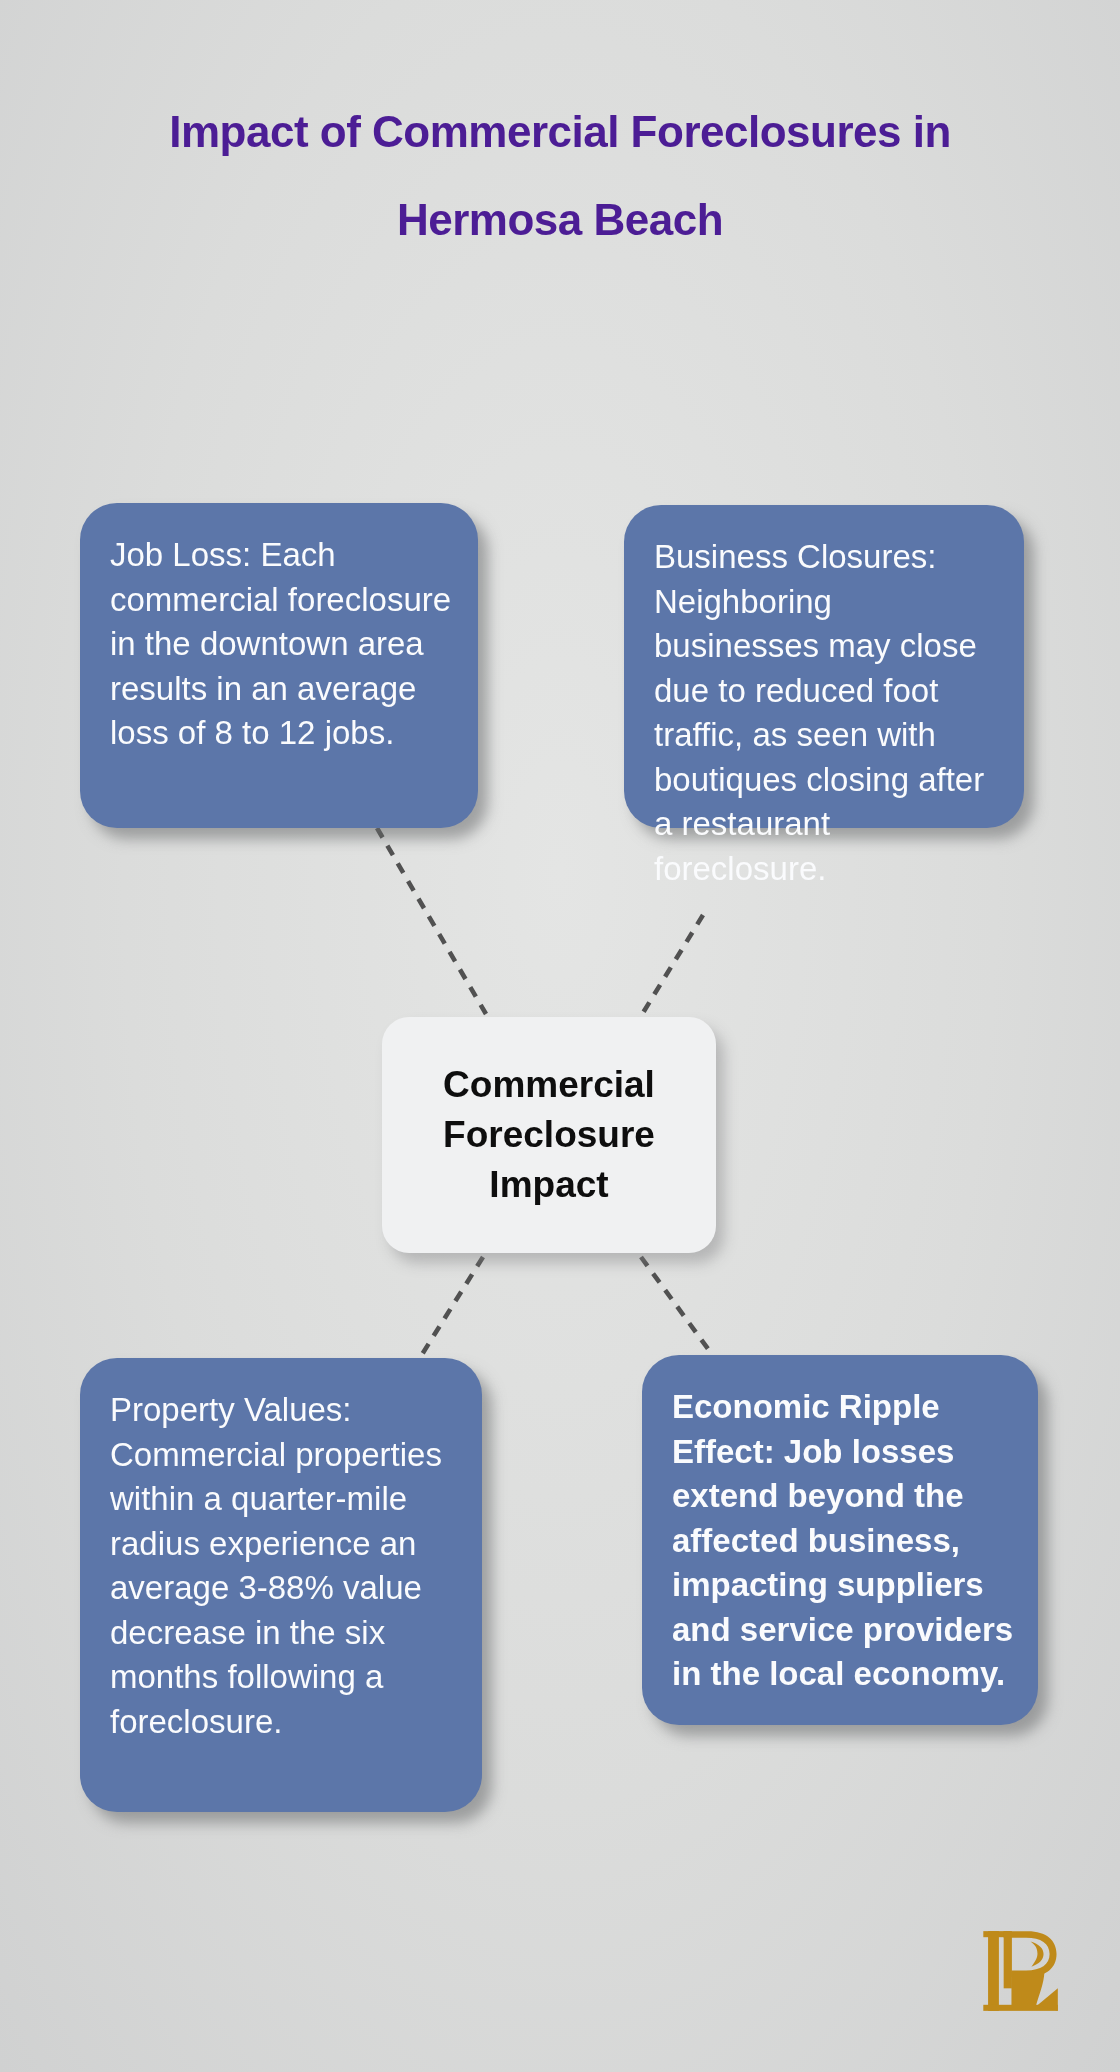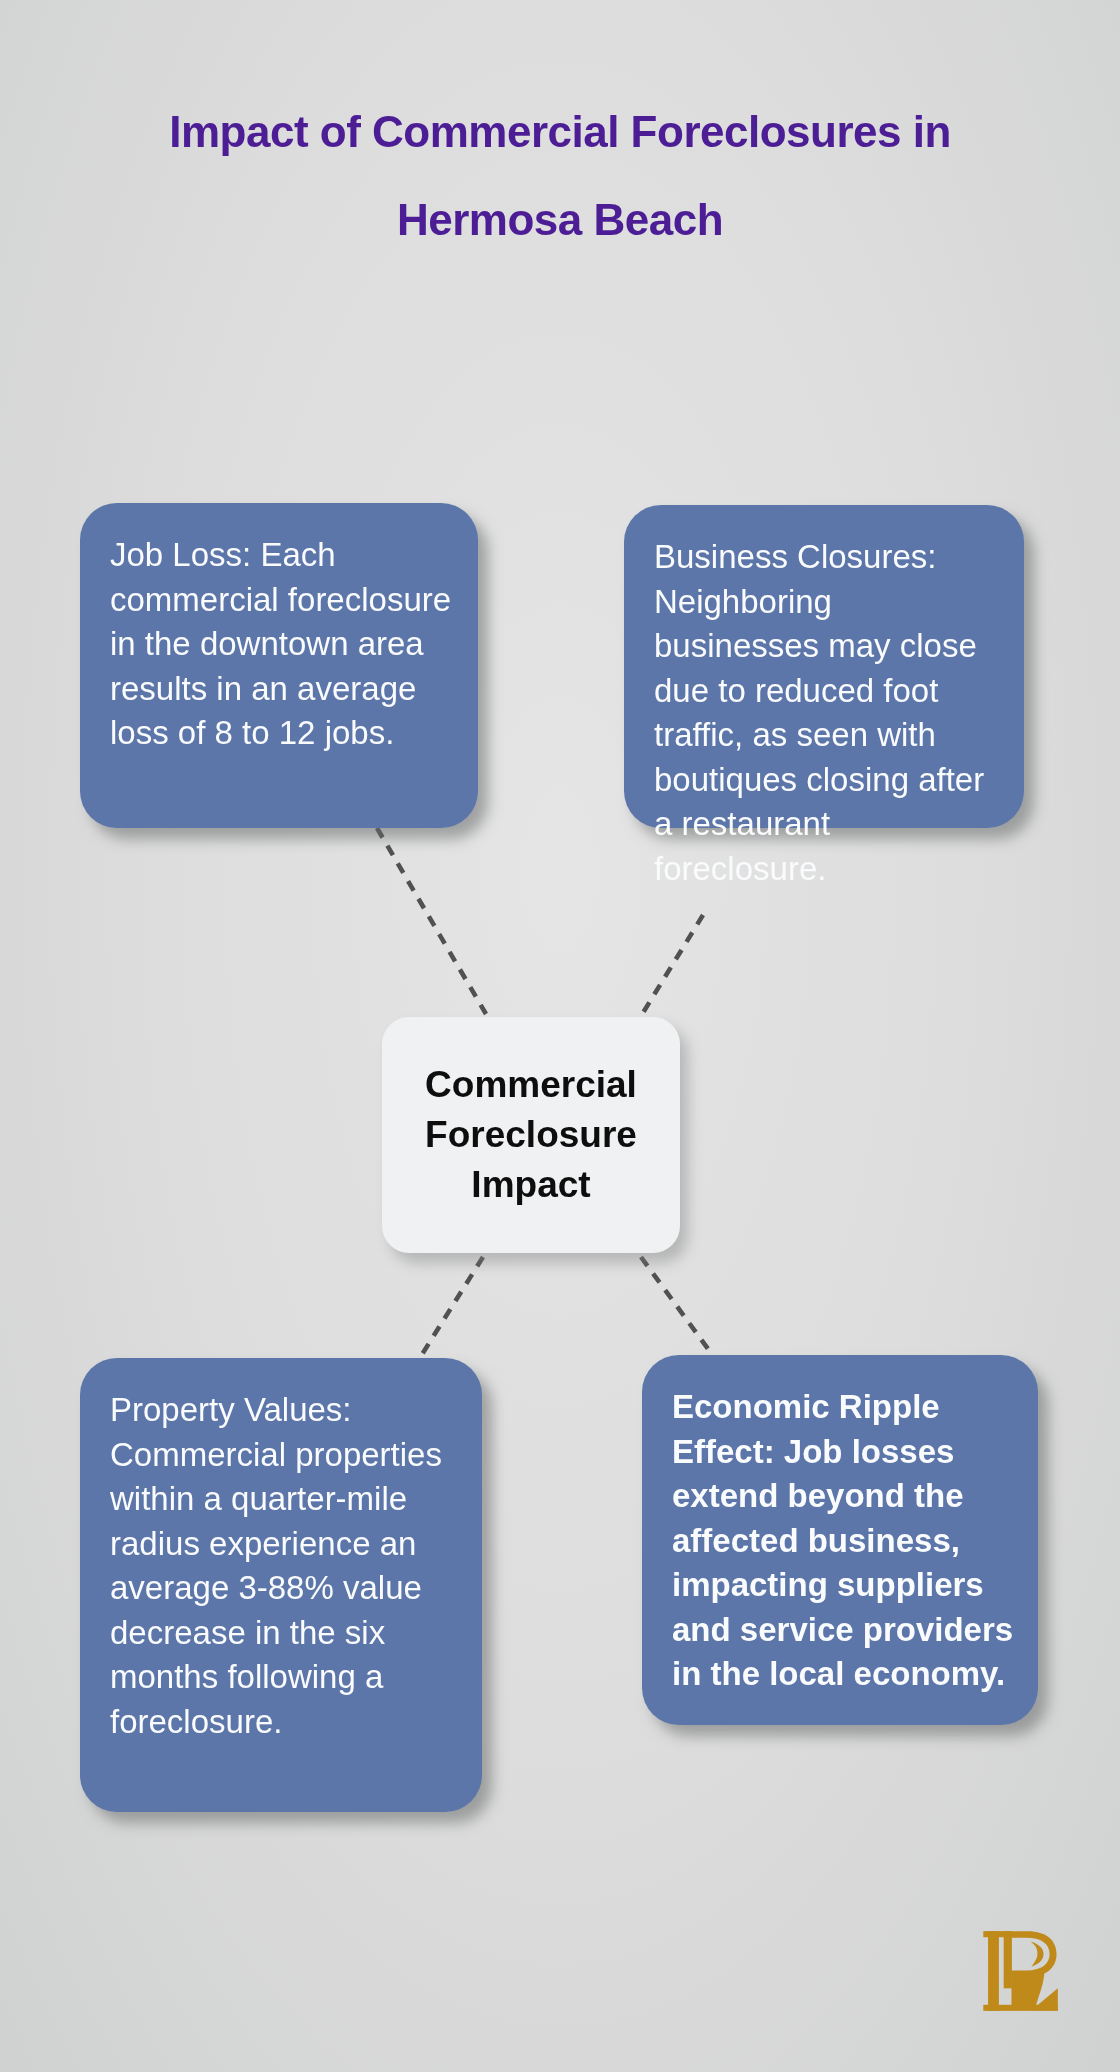--- a/index.html
+++ b/index.html
@@ -20,21 +20,21 @@
     background:#5c76a9;border-radius:37px;
     padding:30px 24px 12px 30px;
     font-size:33px;line-height:44.5px;color:#fafbfd;
     box-shadow:10px 11px 14px rgba(106,107,110,0.55);
   }
   .node-tl{left:80px;top:503px;width:398px;height:325px;}
   .node-tr{left:624px;top:505px;width:400px;height:323px;}
   .node-bl{left:80px;top:1358px;width:402px;height:454px;}
   .node-br{left:642px;top:1355px;width:396px;height:370px;font-weight:bold;}
   .center-node{
-    position:absolute;left:382px;top:1017px;width:298px;height:236px;
+    position:absolute;left:382px;top:1017px;width:334px;height:236px;
     box-sizing:border-box;background:#f0f1f2;border-radius:27px;
     display:flex;align-items:center;justify-content:center;text-align:center;
     font-size:37px;line-height:50px;font-weight:bold;color:#0e0e0e;
     padding:0 28px;
     box-shadow:8px 10px 14px rgba(130,131,134,0.45);
   }
   .logo{position:absolute;left:982px;top:1930px;width:78px;height:82px;}
 </style>
 </head>
 <body>

